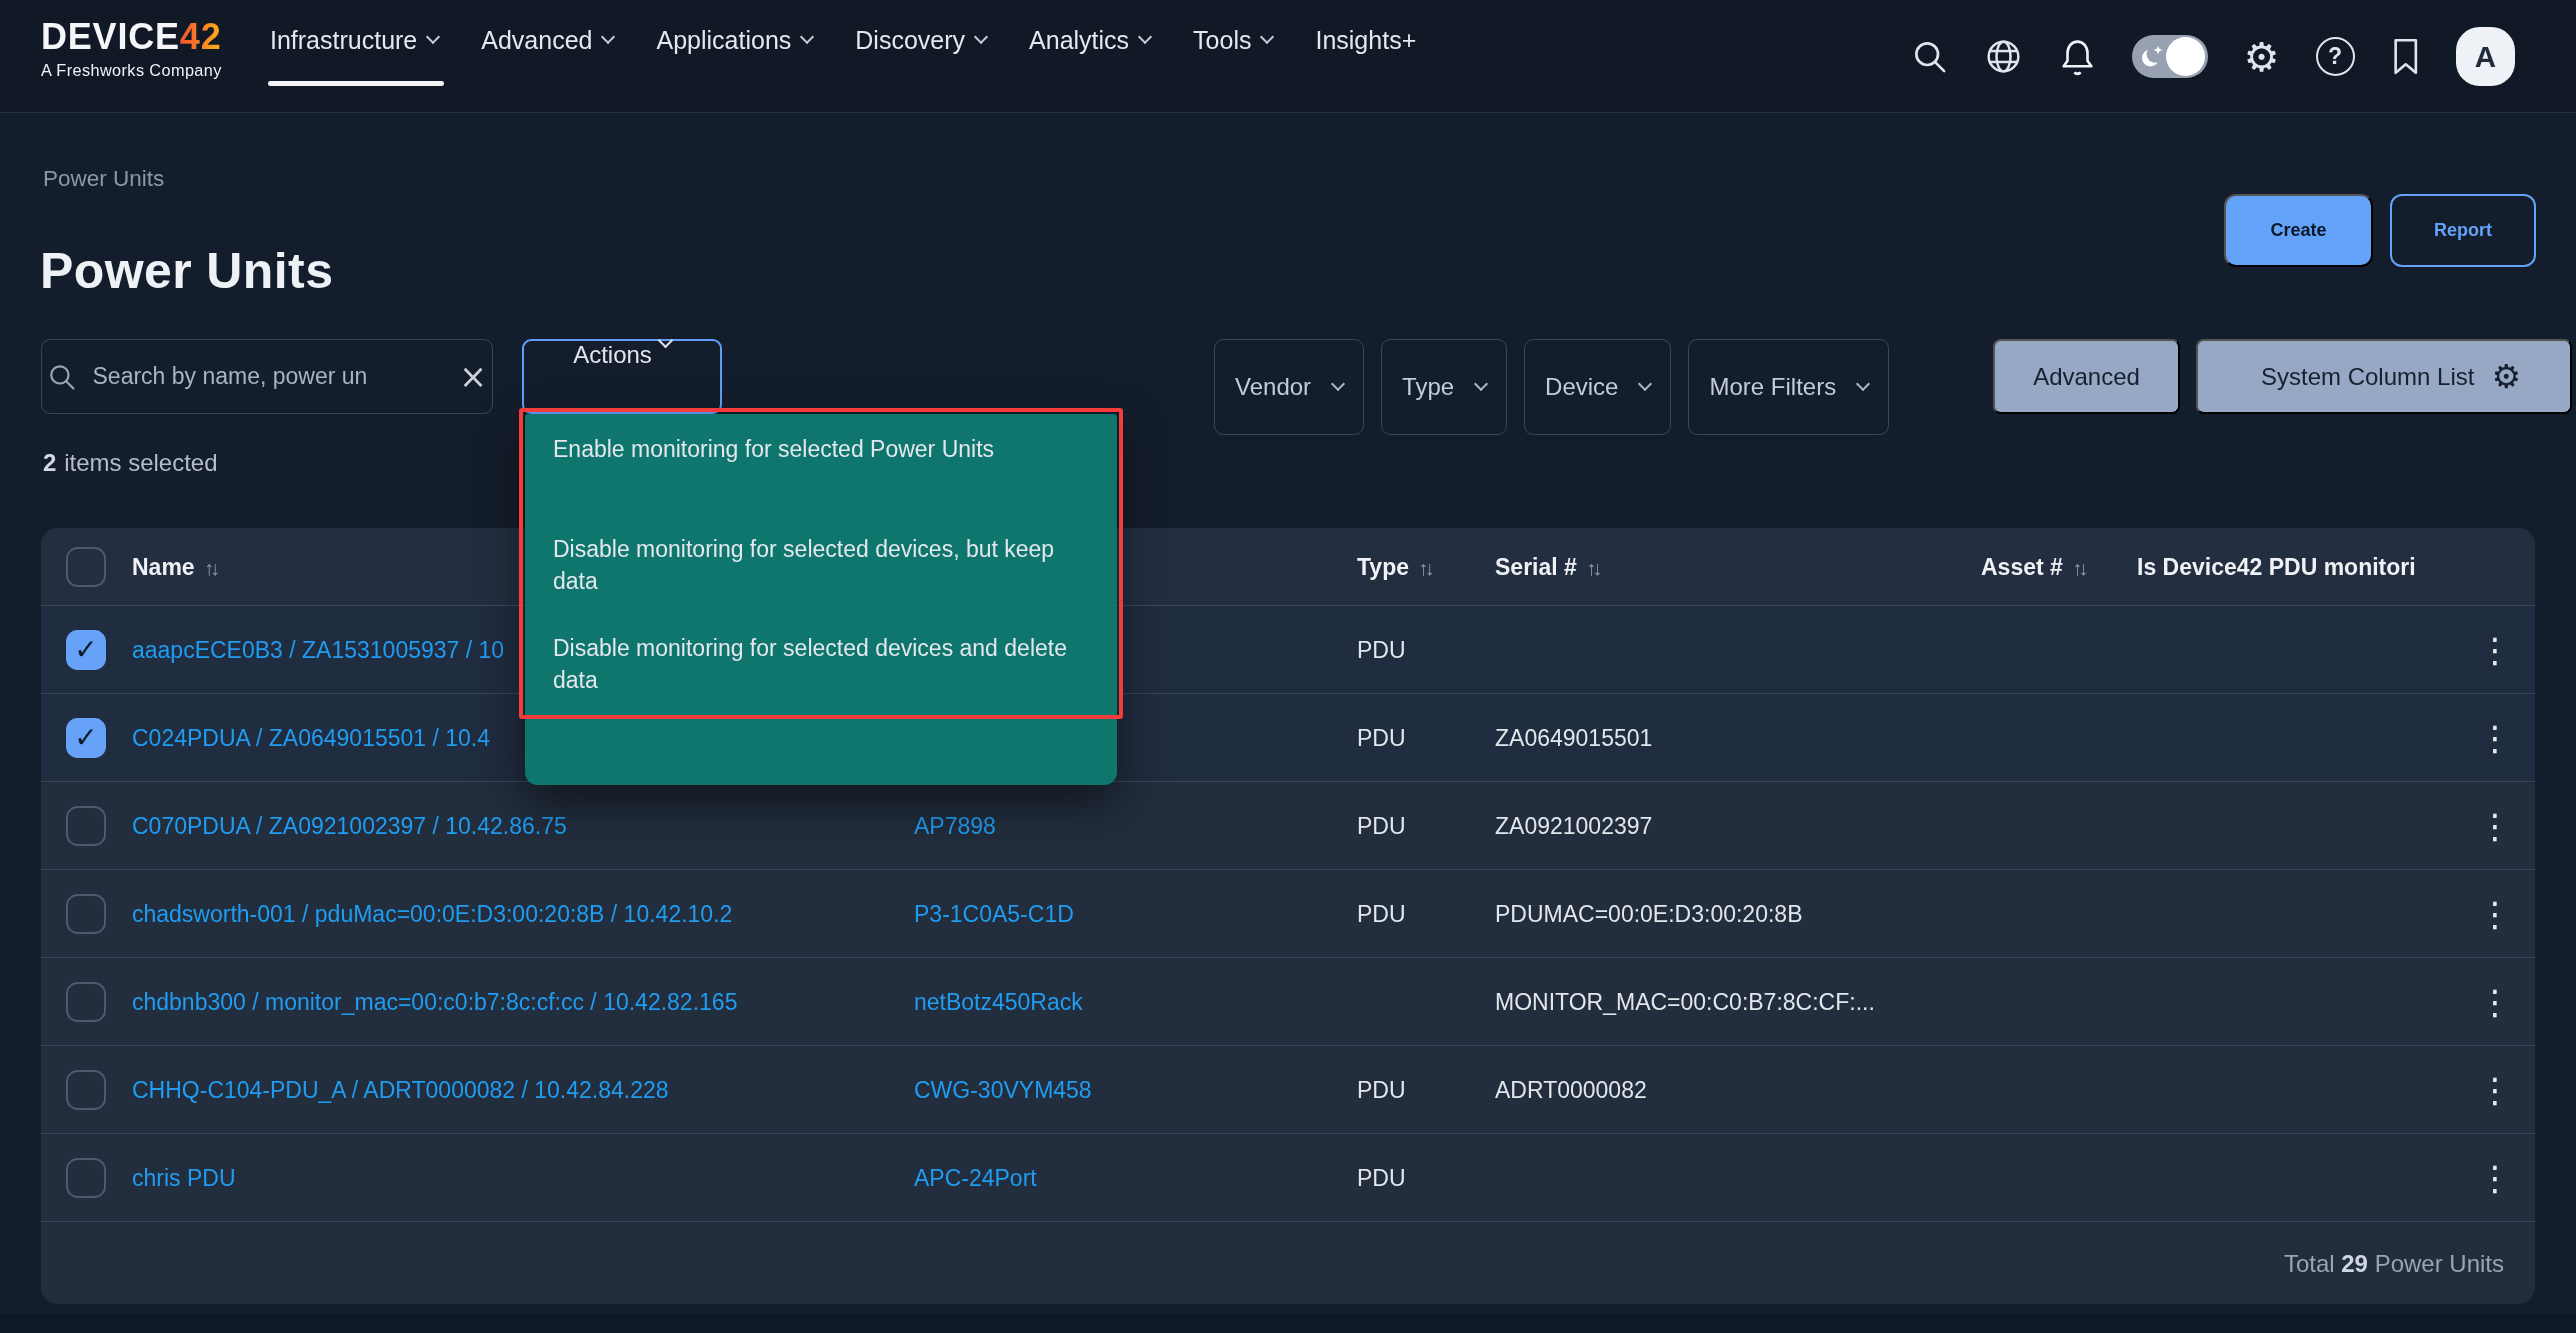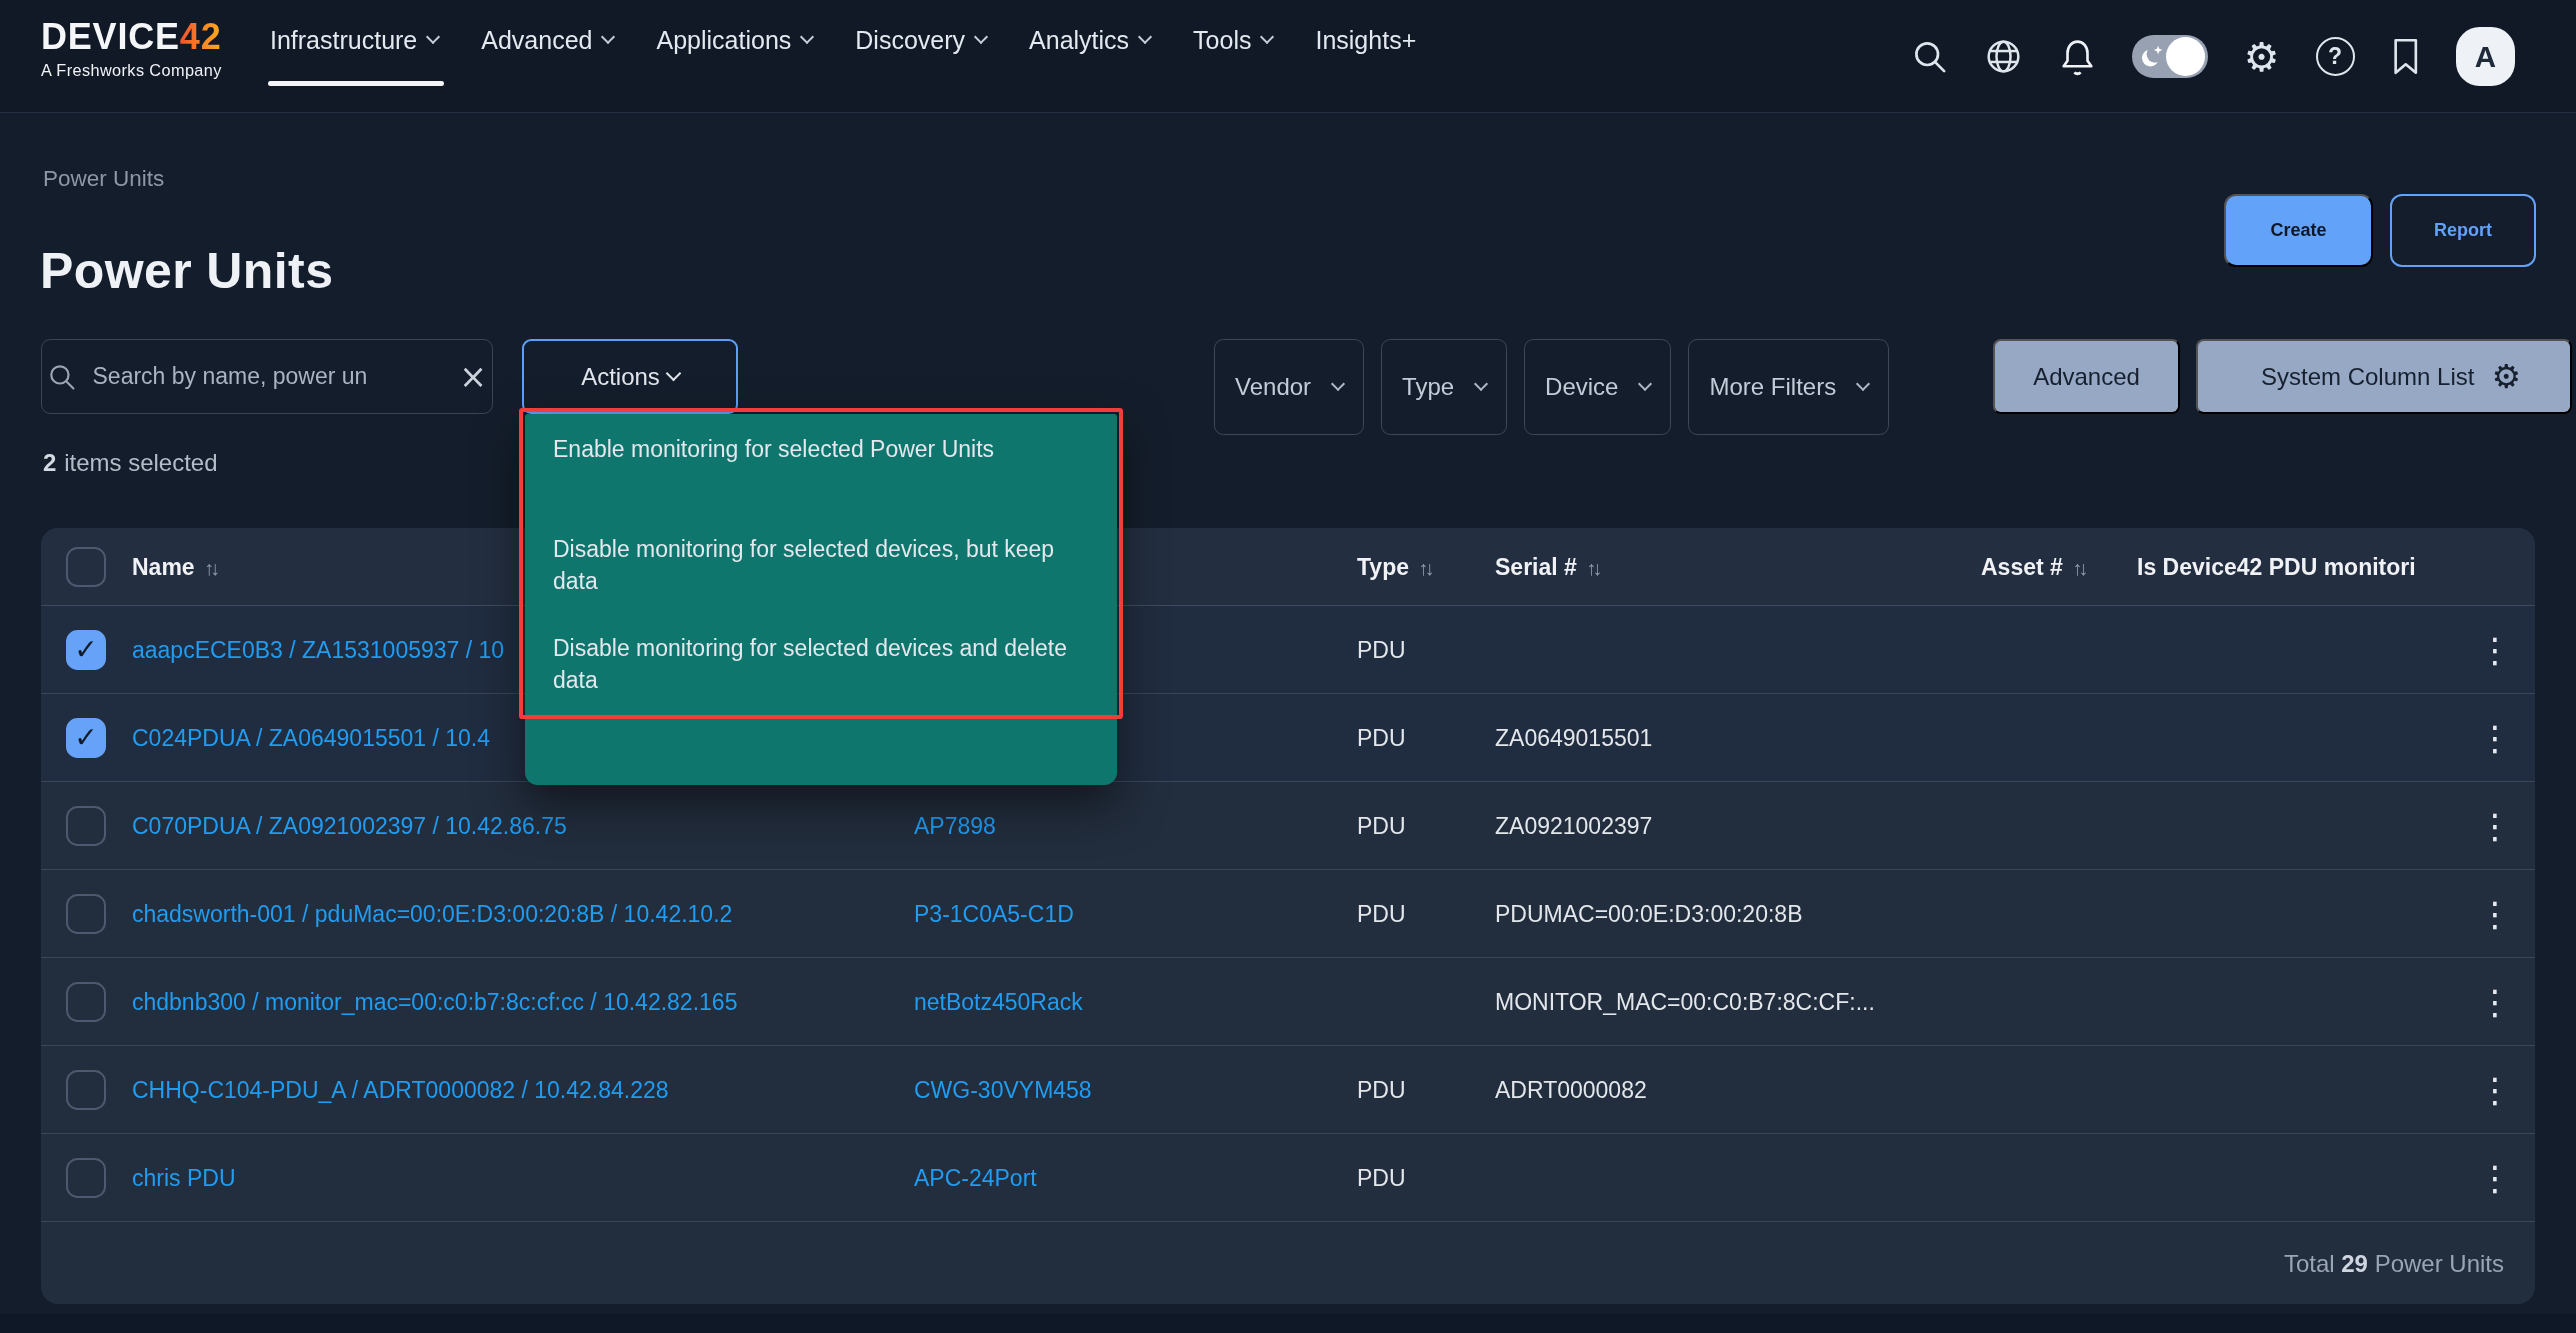--- a/index.html
+++ b/index.html
@@ -31,21 +31,21 @@
   .page-title{position:absolute;left:40px;top:208px;color:#eef1f5;font-size:50px;font-weight:700;letter-spacing:0.4px;}
   .btn{display:flex;align-items:center;justify-content:center;border-radius:12px;font-size:18px;font-weight:700;cursor:pointer;}
   .btn-create{position:absolute;left:2224px;top:194px;width:149px;height:73px;background:#63a2f9;color:#0d1828;}
   .btn-report{position:absolute;left:2390px;top:194px;width:146px;height:73px;border:2.3px solid #63a2f9;color:#63a2f9;background:transparent;}
 
   
   .searchbox{position:absolute;left:41px;top:339px;width:452px;height:75px;border:1.6px solid #3a4658;border-radius:9.3px;display:flex;align-items:center;padding:0 5px;gap:14px;background:#141d2b;}
   .searchbox input{flex:1;background:transparent;border:none;outline:none;color:#e7eaee;font-size:23px;min-width:0;}
   .searchbox input::placeholder{color:#a9b3c2;}
   .clear-x{color:#ccd3dc;font-size:33px;line-height:1;cursor:pointer;font-family:"DejaVu Sans",sans-serif;}
-  .actions-btn{position:absolute;left:522px;top:339px;width:216px;height:75px;border:2.3px solid #5e9ef9;border-radius:9.3px;display:flex;align-items:center;justify-content:center;gap:8px;color:#e2e6ec;font-size:24px;cursor:pointer;background:#141d2b;}
+  .actions-btn{position:absolute;left:522px;top:339px;width:200px;height:75px;border:2.3px solid #5e9ef9;border-radius:9.3px;display:flex;align-items:flex-start;justify-content:center;gap:8px;color:#e2e6ec;font-size:24px;cursor:pointer;background:#141d2b;}
   .actions-btn .chev{width:11px;height:11px;border-right:2.3px solid #dfe4ea;border-bottom:2.3px solid #dfe4ea;transform:rotate(45deg);margin-top:-6.2px;}
   .filters{position:absolute;left:1214px;top:339px;display:flex;gap:17px;}
   .filter-btn{height:96px;border:1.6px solid #3c4759;border-radius:9.3px;display:flex;align-items:center;justify-content:space-between;padding:0 20px;color:#c3cbd8;font-size:24px;gap:22px;cursor:pointer;background:#141d2b;}
   .filter-btn .chev{width:10px;height:10px;border-right:2.3px solid #aeb7c4;border-bottom:2.3px solid #aeb7c4;transform:rotate(45deg);margin-top:-6.2px;}
   .btn-advanced{position:absolute;left:1993px;top:339px;width:187px;height:75px;background:#97a8c4;color:#17202f;border-radius:7.8px;font-size:24px;font-weight:500;display:flex;align-items:center;justify-content:center;cursor:pointer;}
   .btn-scl{position:absolute;left:2196px;top:339px;width:376px;height:75px;background:#97a8c4;color:#17202f;border-radius:7.8px;font-size:24px;font-weight:500;display:flex;align-items:center;justify-content:center;gap:17px;cursor:pointer;padding-left:20px;}
   .btn-scl .gear-glyph{color:#17202f;font-size:33px;}
   .selection-line{position:absolute;left:43px;top:449px;font-size:24px;color:#b4bcc9;}
   .selection-line b{color:#d3dae3;font-weight:700;margin-right:7.8px;}
 

